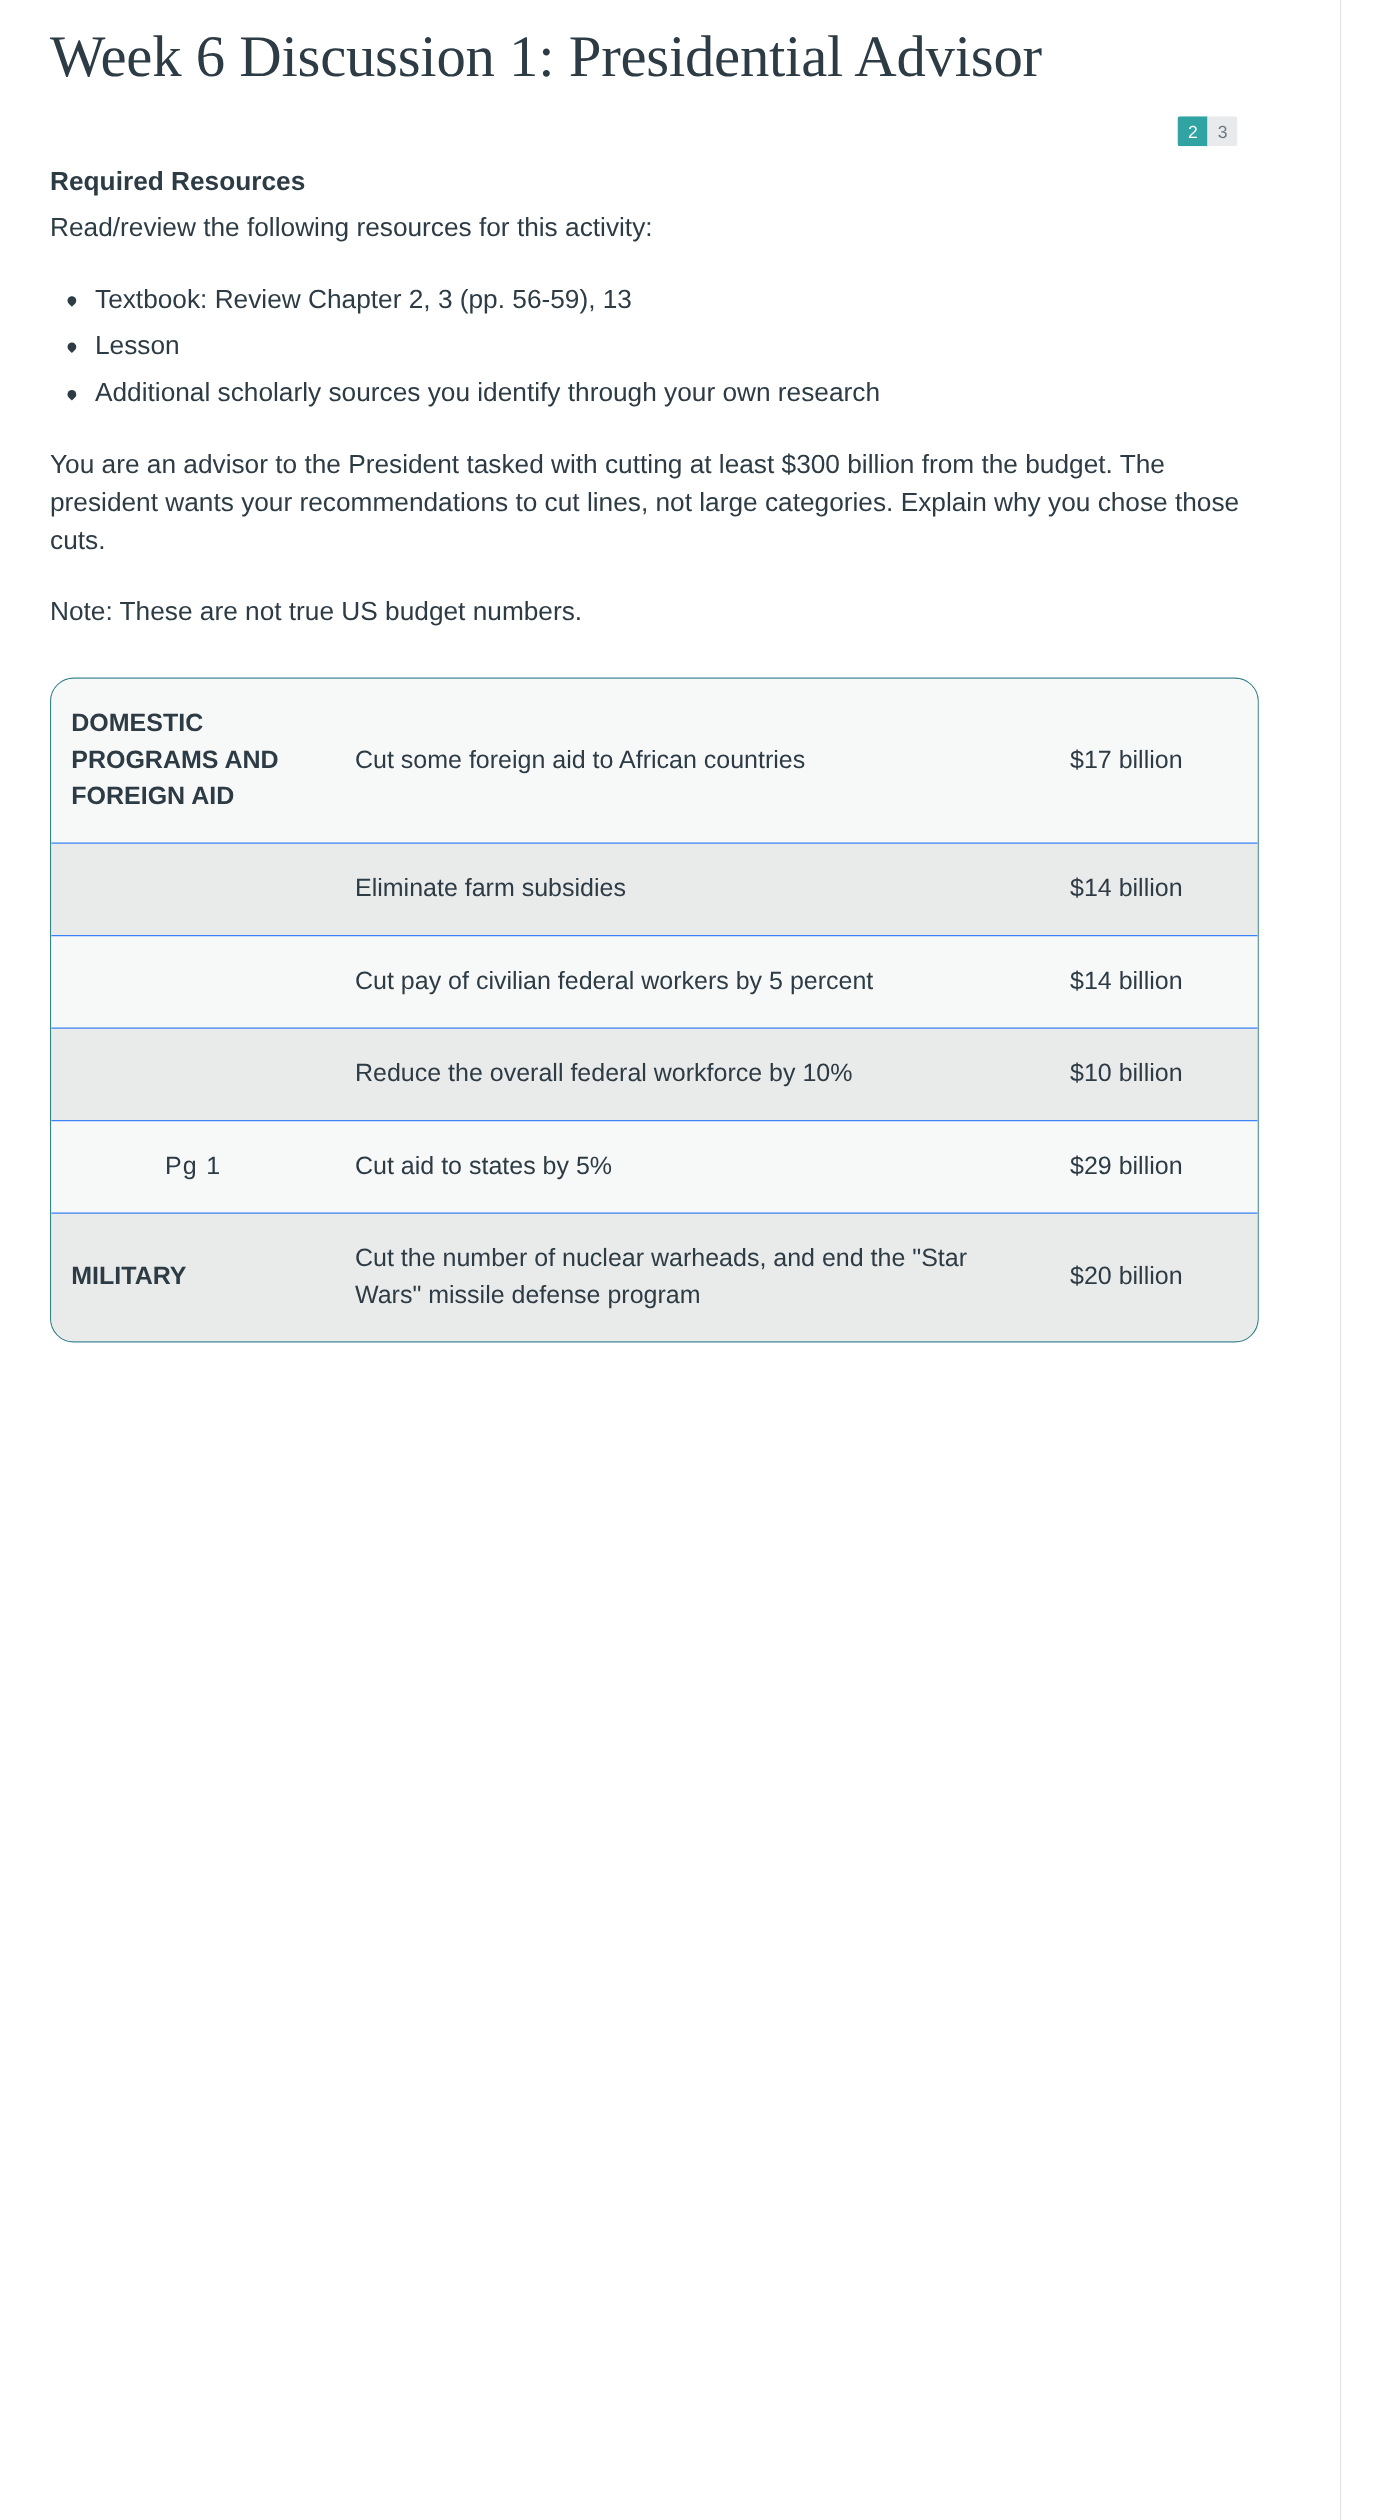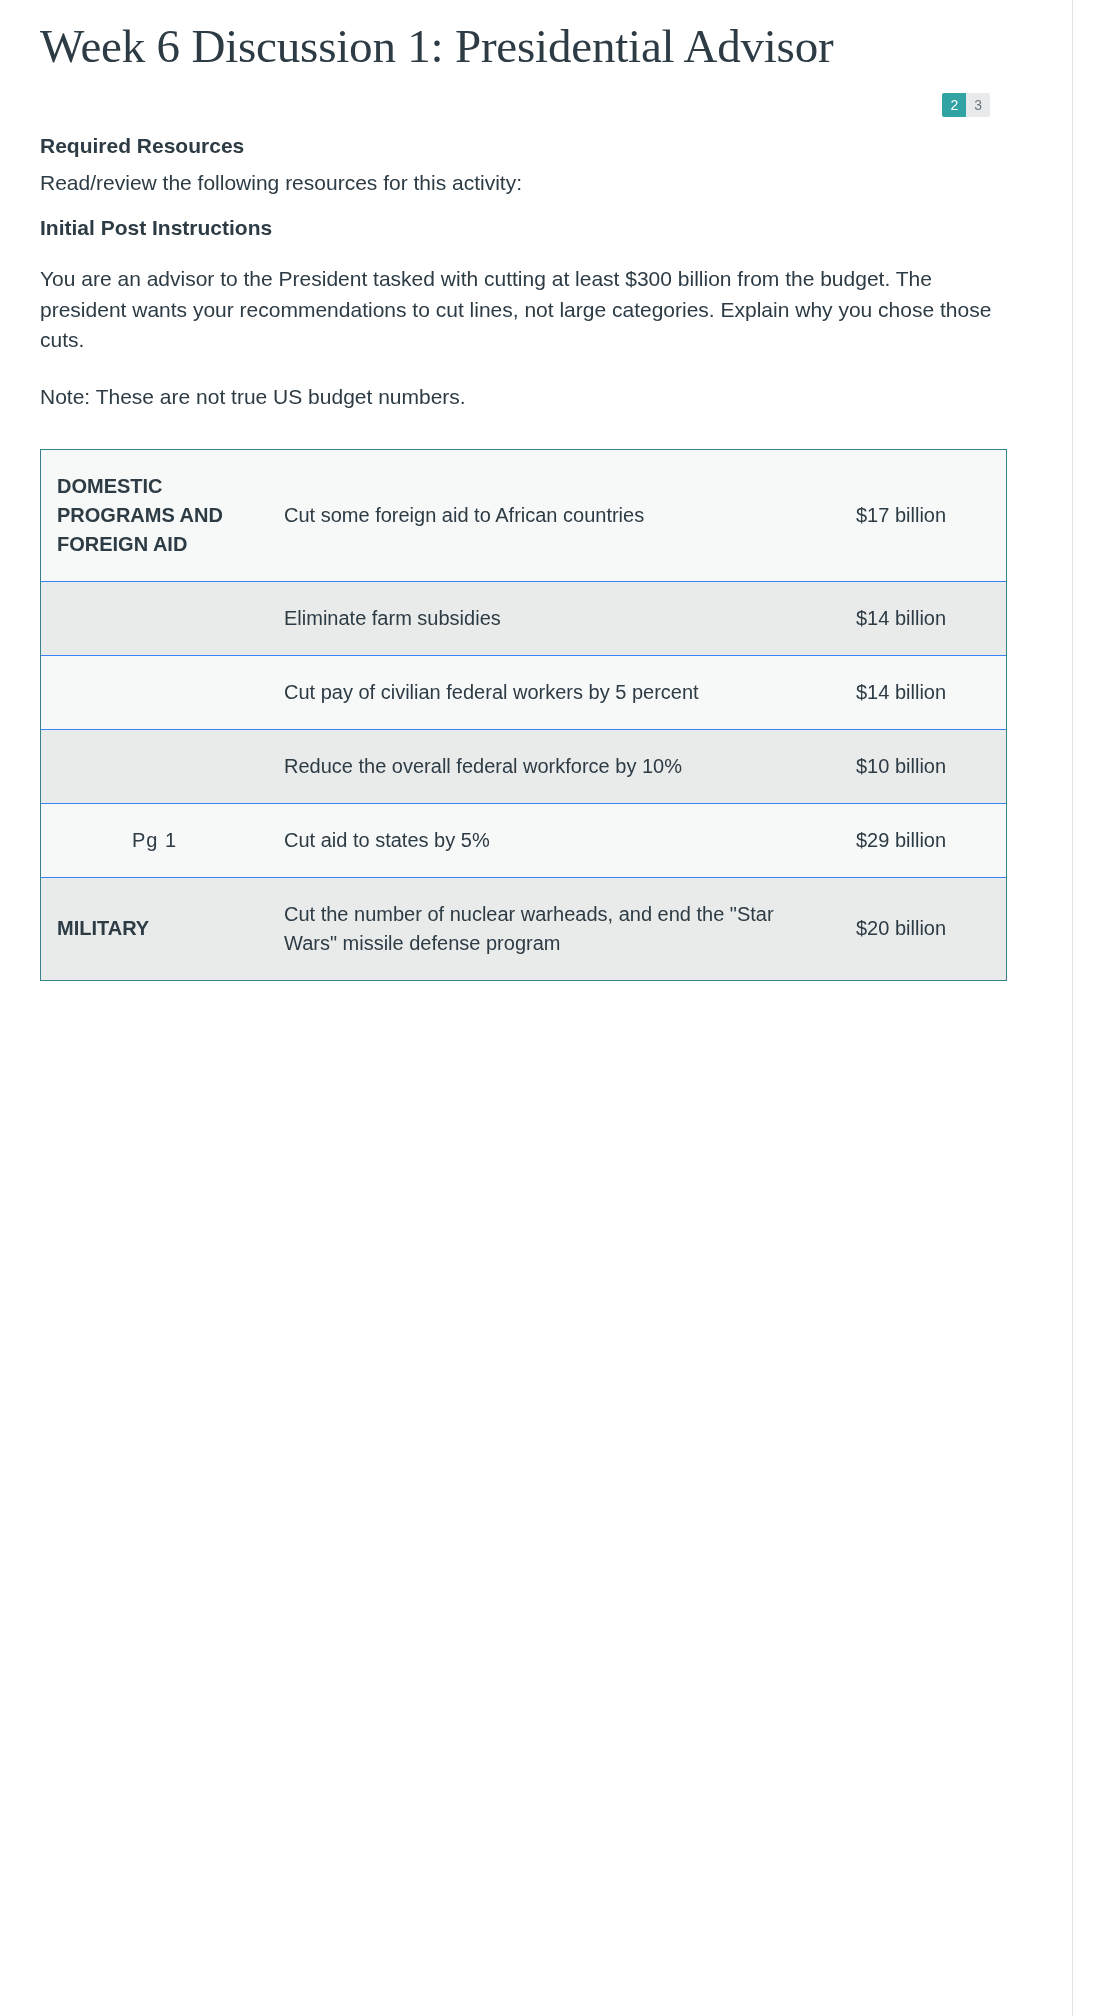--- a/index.html
+++ b/index.html
@@ -93,21 +93,21 @@
     top: 16px;
     width: 7px;
     height: 7px;
     background: #2d3b45;
     border-radius: 50% 50% 50% 0;
     transform: rotate(-45deg);
   }
   .table-wrap {
     margin-top: 36px;
     border: 1px solid #36818b;
-    border-radius: 0;
+    border-radius: 19px;
     overflow: hidden;
     width: 965px;
   }
   table.budget {
     border-collapse: collapse;
     width: 100%;
     table-layout: fixed;
   }
   table.budget td {
     padding: 22px 16px;
@@ -168,22 +168,26 @@
     <div class="badge-row">
       <div class="badge-group">
         <span class="badge-teal">2</span>
         <span class="badge-grey">3</span>
       </div>
     </div>
 
     <h3 class="section-head">Required Resources</h3>
     <p class="body-text">Read/review the following resources for this activity:</p>
 
-
-    <h3 class="section-head">Initial Post Instructions</h3>
+    <ul class="res-list">
+      <li>Textbook: Review Chapter 2, 3 (pp. 56-59), 13</li>
+      <li>Lesson</li>
+      <li>Additional scholarly sources you identify through your own research</li>
+    </ul>
+
     <p class="body-text" style="margin-top:24px;">You are an advisor to the President tasked with cutting at least $300 billion from the budget. The president wants your recommendations to cut lines, not large categories. Explain why you chose those cuts.</p>
     <p class="body-text" style="margin-top:26px;">Note: These are not true US budget numbers.</p>
 
     <div class="table-wrap">
       <table class="budget">
         <tbody>
           <tr>
             <td class="cat">DOMESTIC PROGRAMS AND FOREIGN AID</td>
             <td class="desc">Cut some foreign aid to African countries</td>
             <td class="amt">$17 billion</td>

